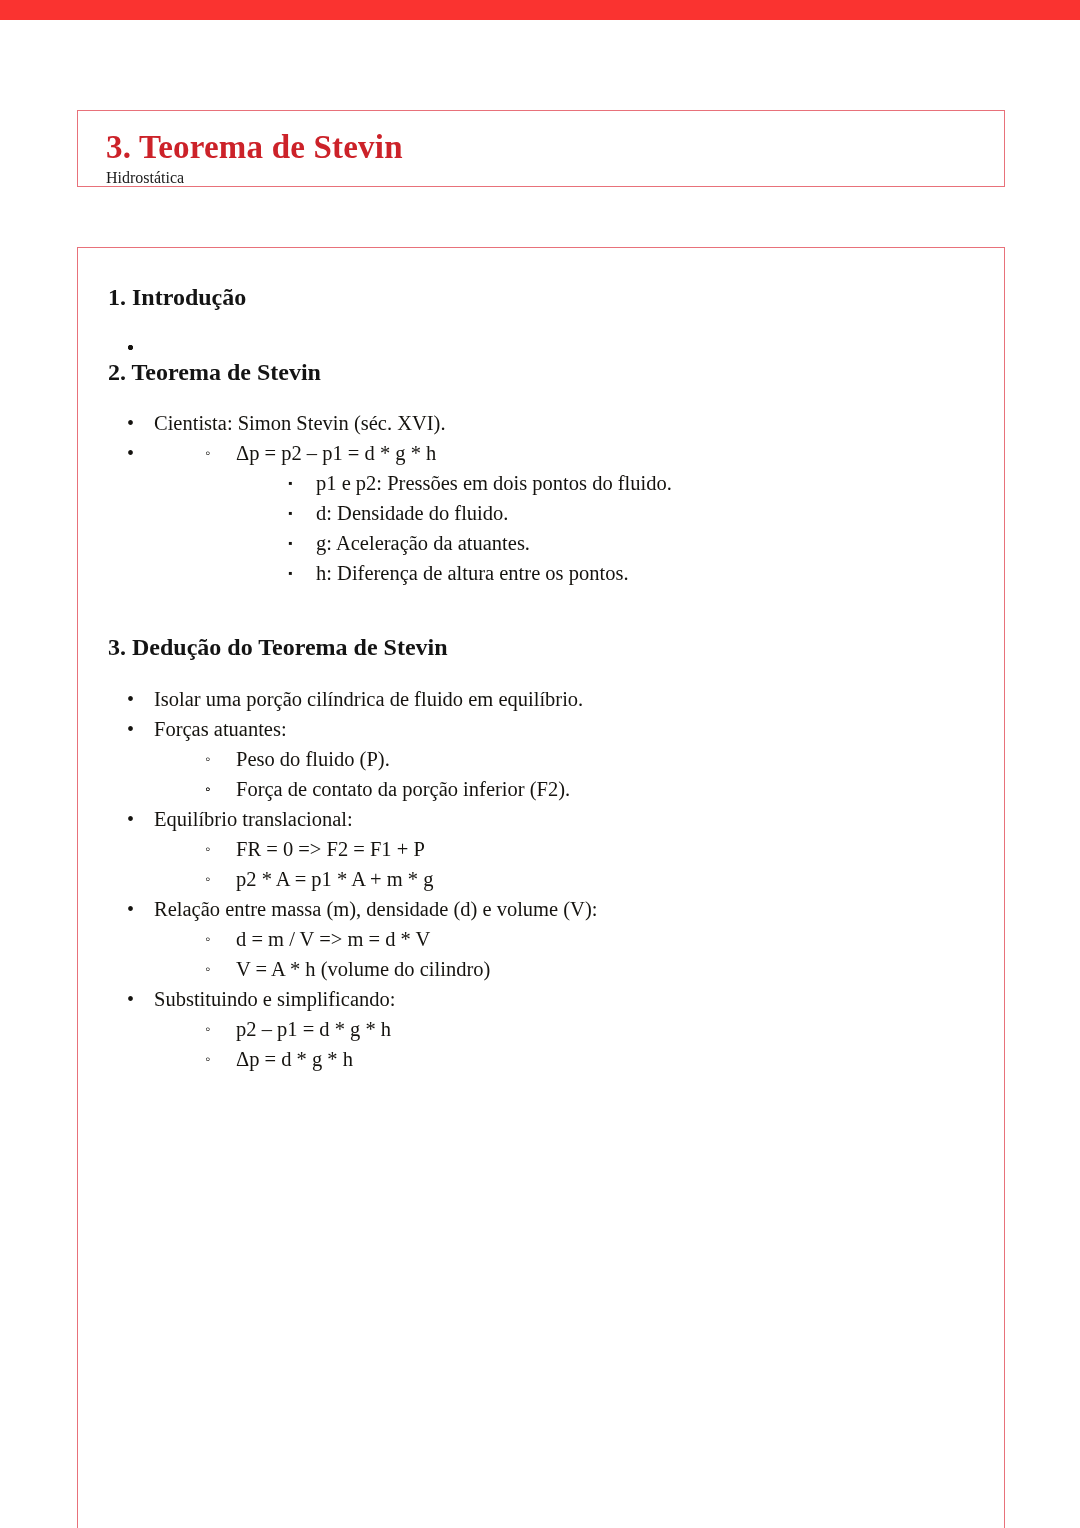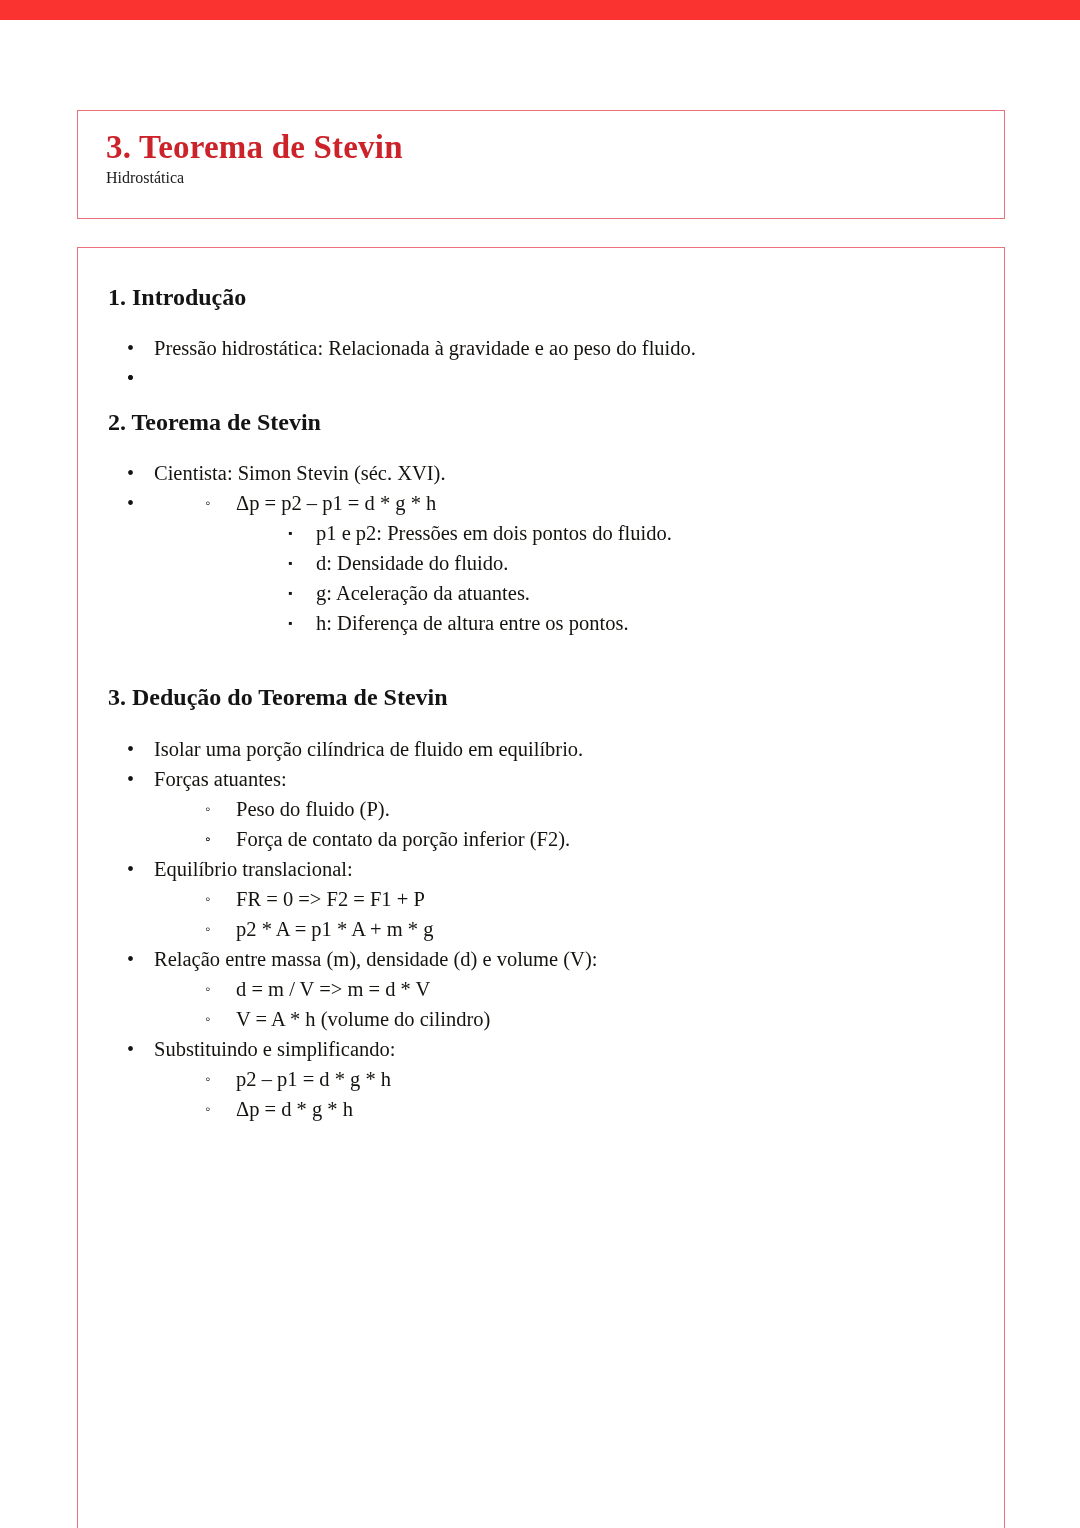--- a/index.html
+++ b/index.html
@@ -38,21 +38,21 @@
     height: 1528px;
     padding: 0;
   }
 
   
   .header-card {
     position: absolute;
     left: 77px;
     top: 110px;
     width: 928px;
-    height: 109px;
+    height: 77px;
     border: 1.5px solid #e8717a;
     background: #ffffff;
     padding: 18px 0 0 28px;
   }
 
   .doc-title {
     font-family: "Liberation Serif", "DejaVu Serif", serif;
     font-size: 33px;
     font-weight: bold;
     color: #cc2229;
@@ -187,21 +187,21 @@
   <div class="header-card">
     <h1 class="doc-title">3. Teorema de Stevin</h1>
     <div class="doc-subtitle">Hidrostática</div>
   </div>
 
   <div class="body-card">
     <div id="sections-root">
         <div class="block">
           <div class="section-heading heading-gap-first">1. Introdução</div>
           <ul class="lv1">
-            <li class="item"><span class="bullet">•</span><span class="item-text">Pressão hidrostática: Relacionada à gravidade e ao peso do fluido.</span></li>
+            <li class="item"><span class="bullet">•</span></li>
             <li class="item"><span class="bullet">•</span></li>
             <li class="item"><span class="bullet">•</span></li>
           </ul>
         </div>
         <div class="block">
           <div class="section-heading heading-gap">2. Teorema de Stevin</div>
           <ul class="lv1">
             <li class="item"><span class="bullet">•</span><span class="item-text">Cientista: Simon Stevin (séc. XVI).</span></li>
             <li class="item"><span class="bullet">•</span><ul class="lv2">
                 <li class="item"><span class="bullet">◦</span><span class="item-text">Δp = p2 – p1 = d * g * h</span><ul class="lv3">

